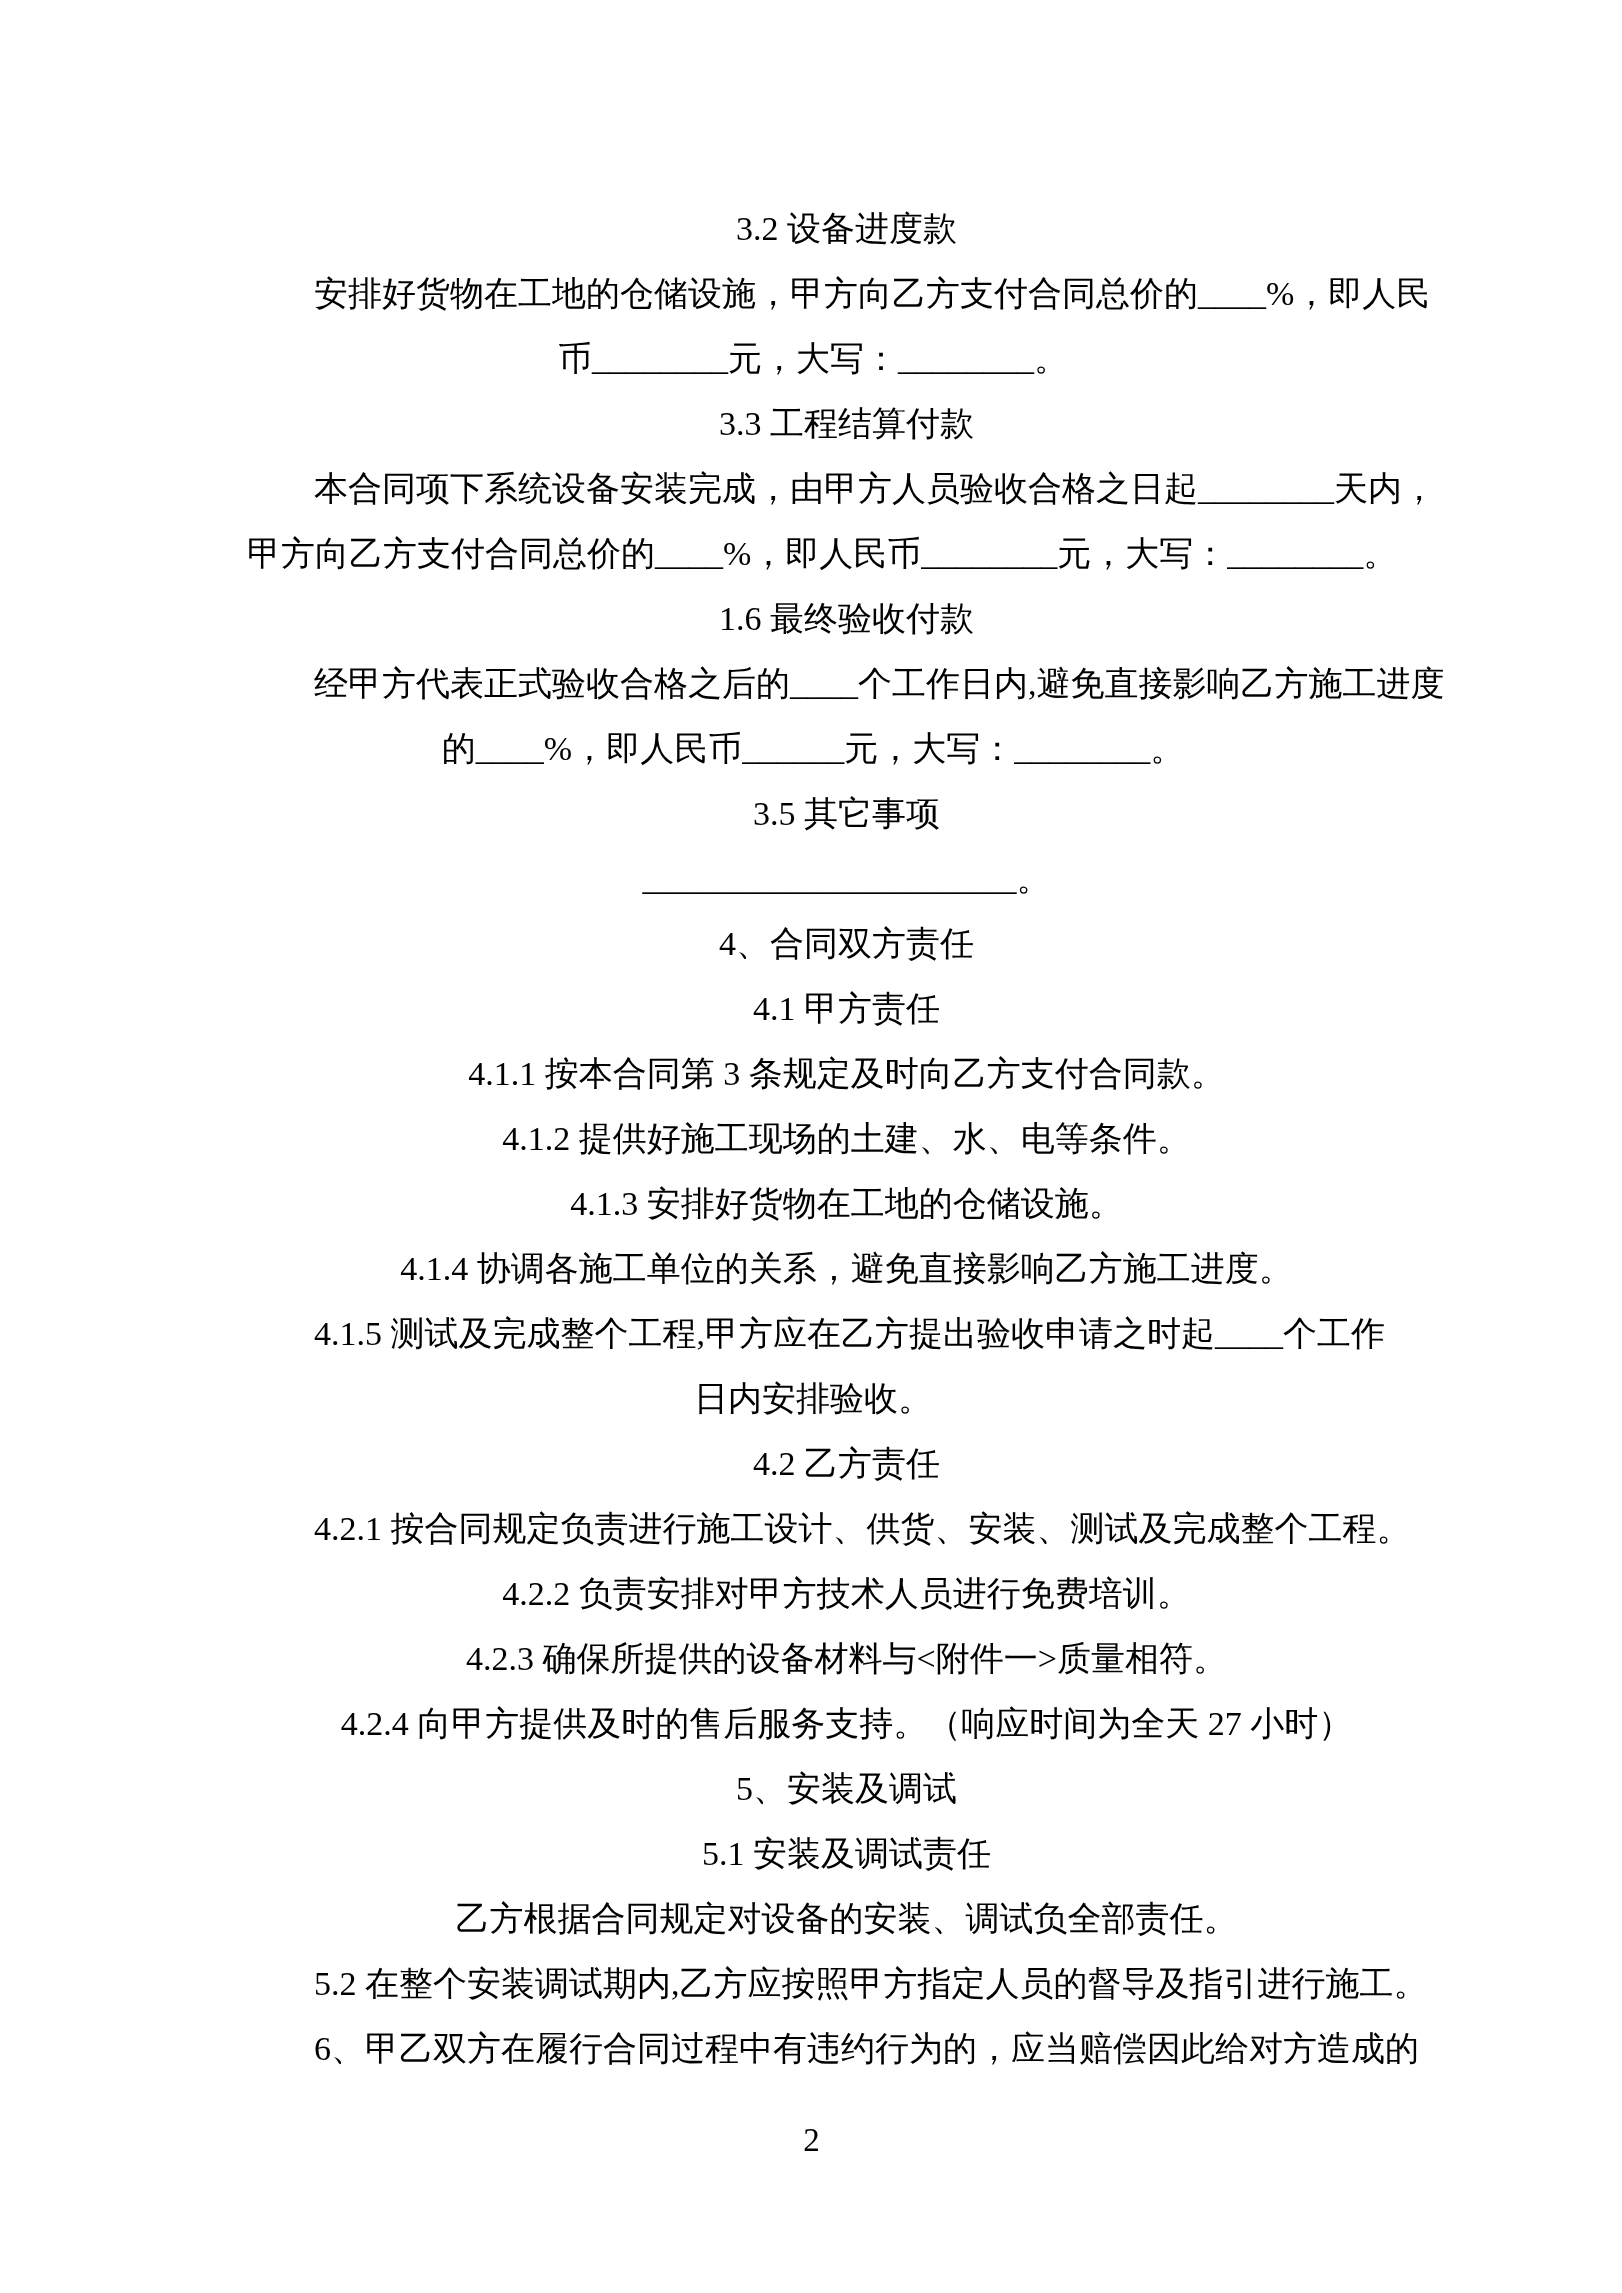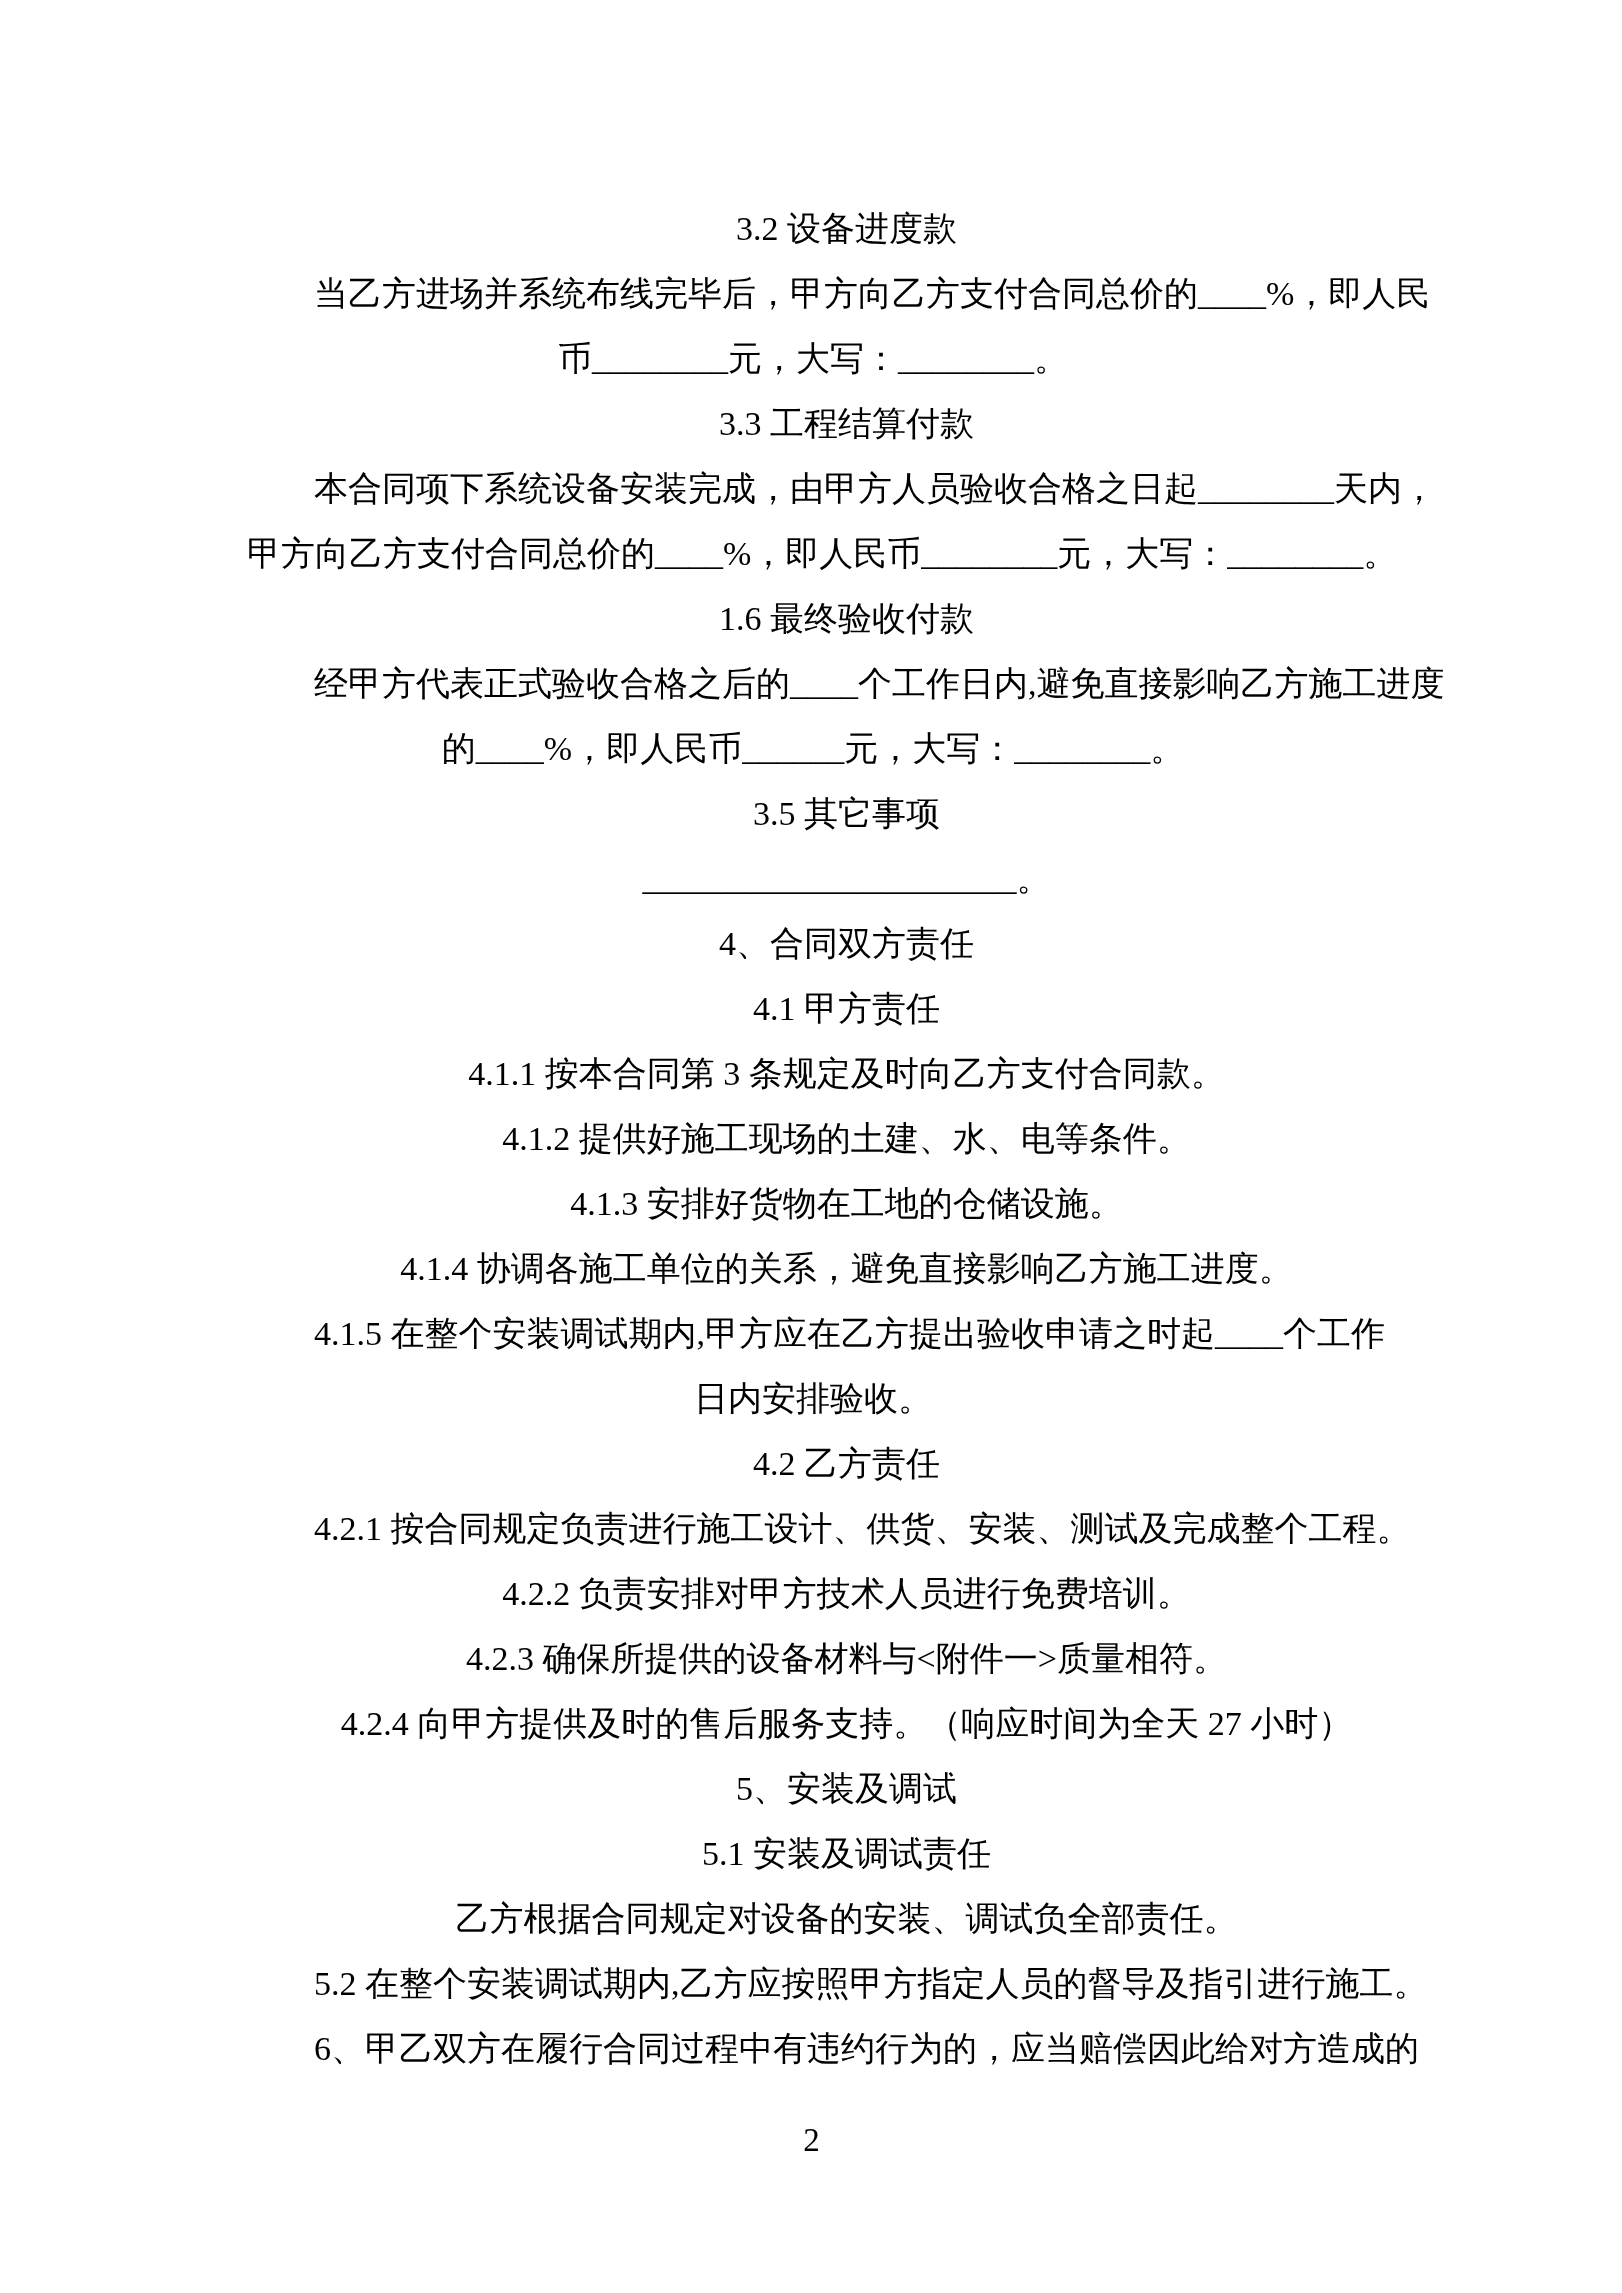--- a/index.html
+++ b/index.html
@@ -49,37 +49,37 @@
     font-size: 33px;
     line-height: 45px;
   }
 </style>
 </head>
 <body>
 
 <div class="page">
   <div class="doc-body">
       <p class="line indent">3.2 设备进度款</p>
-      <p class="line indent">当乙方进场并系统布线完毕后，甲方向乙方支付合同总价的____%，即人民</p>
+      <p class="line indent">安排好货物在工地的仓储设施，甲方向乙方支付合同总价的____%，即人民</p>
       <p class="line">币________元，大写：________。</p>
       <p class="line indent">3.3 工程结算付款</p>
       <p class="line indent">本合同项下系统设备安装完成，由甲方人员验收合格之日起________天内，</p>
       <p class="line">甲方向乙方支付合同总价的____%，即人民币________元，大写：________。</p>
       <p class="line indent">1.6 最终验收付款</p>
       <p class="line indent">经甲方代表正式验收合格之后的____个工作日内,避免直接影响乙方施工进度</p>
       <p class="line">的____%，即人民币______元，大写：________。</p>
       <p class="line indent">3.5 其它事项</p>
       <p class="line indent">______________________。</p>
       <p class="line indent">4、合同双方责任</p>
       <p class="line indent">4.1 甲方责任</p>
       <p class="line indent">4.1.1 按本合同第 3 条规定及时向乙方支付合同款。</p>
       <p class="line indent">4.1.2 提供好施工现场的土建、水、电等条件。</p>
       <p class="line indent">4.1.3 安排好货物在工地的仓储设施。</p>
       <p class="line indent">4.1.4 协调各施工单位的关系，避免直接影响乙方施工进度。</p>
-      <p class="line indent">4.1.5 在整个安装调试期内,甲方应在乙方提出验收申请之时起____个工作</p>
+      <p class="line indent">4.1.5 测试及完成整个工程,甲方应在乙方提出验收申请之时起____个工作</p>
       <p class="line">日内安排验收。</p>
       <p class="line indent">4.2 乙方责任</p>
       <p class="line indent">4.2.1 按合同规定负责进行施工设计、供货、安装、测试及完成整个工程。</p>
       <p class="line indent">4.2.2 负责安排对甲方技术人员进行免费培训。</p>
       <p class="line indent">4.2.3 确保所提供的设备材料与&lt;附件一&gt;质量相符。</p>
       <p class="line indent">4.2.4 向甲方提供及时的售后服务支持。（响应时间为全天 27 小时）</p>
       <p class="line indent">5、安装及调试</p>
       <p class="line indent">5.1 安装及调试责任</p>
       <p class="line indent">乙方根据合同规定对设备的安装、调试负全部责任。</p>
       <p class="line indent">5.2 在整个安装调试期内,乙方应按照甲方指定人员的督导及指引进行施工。</p>

